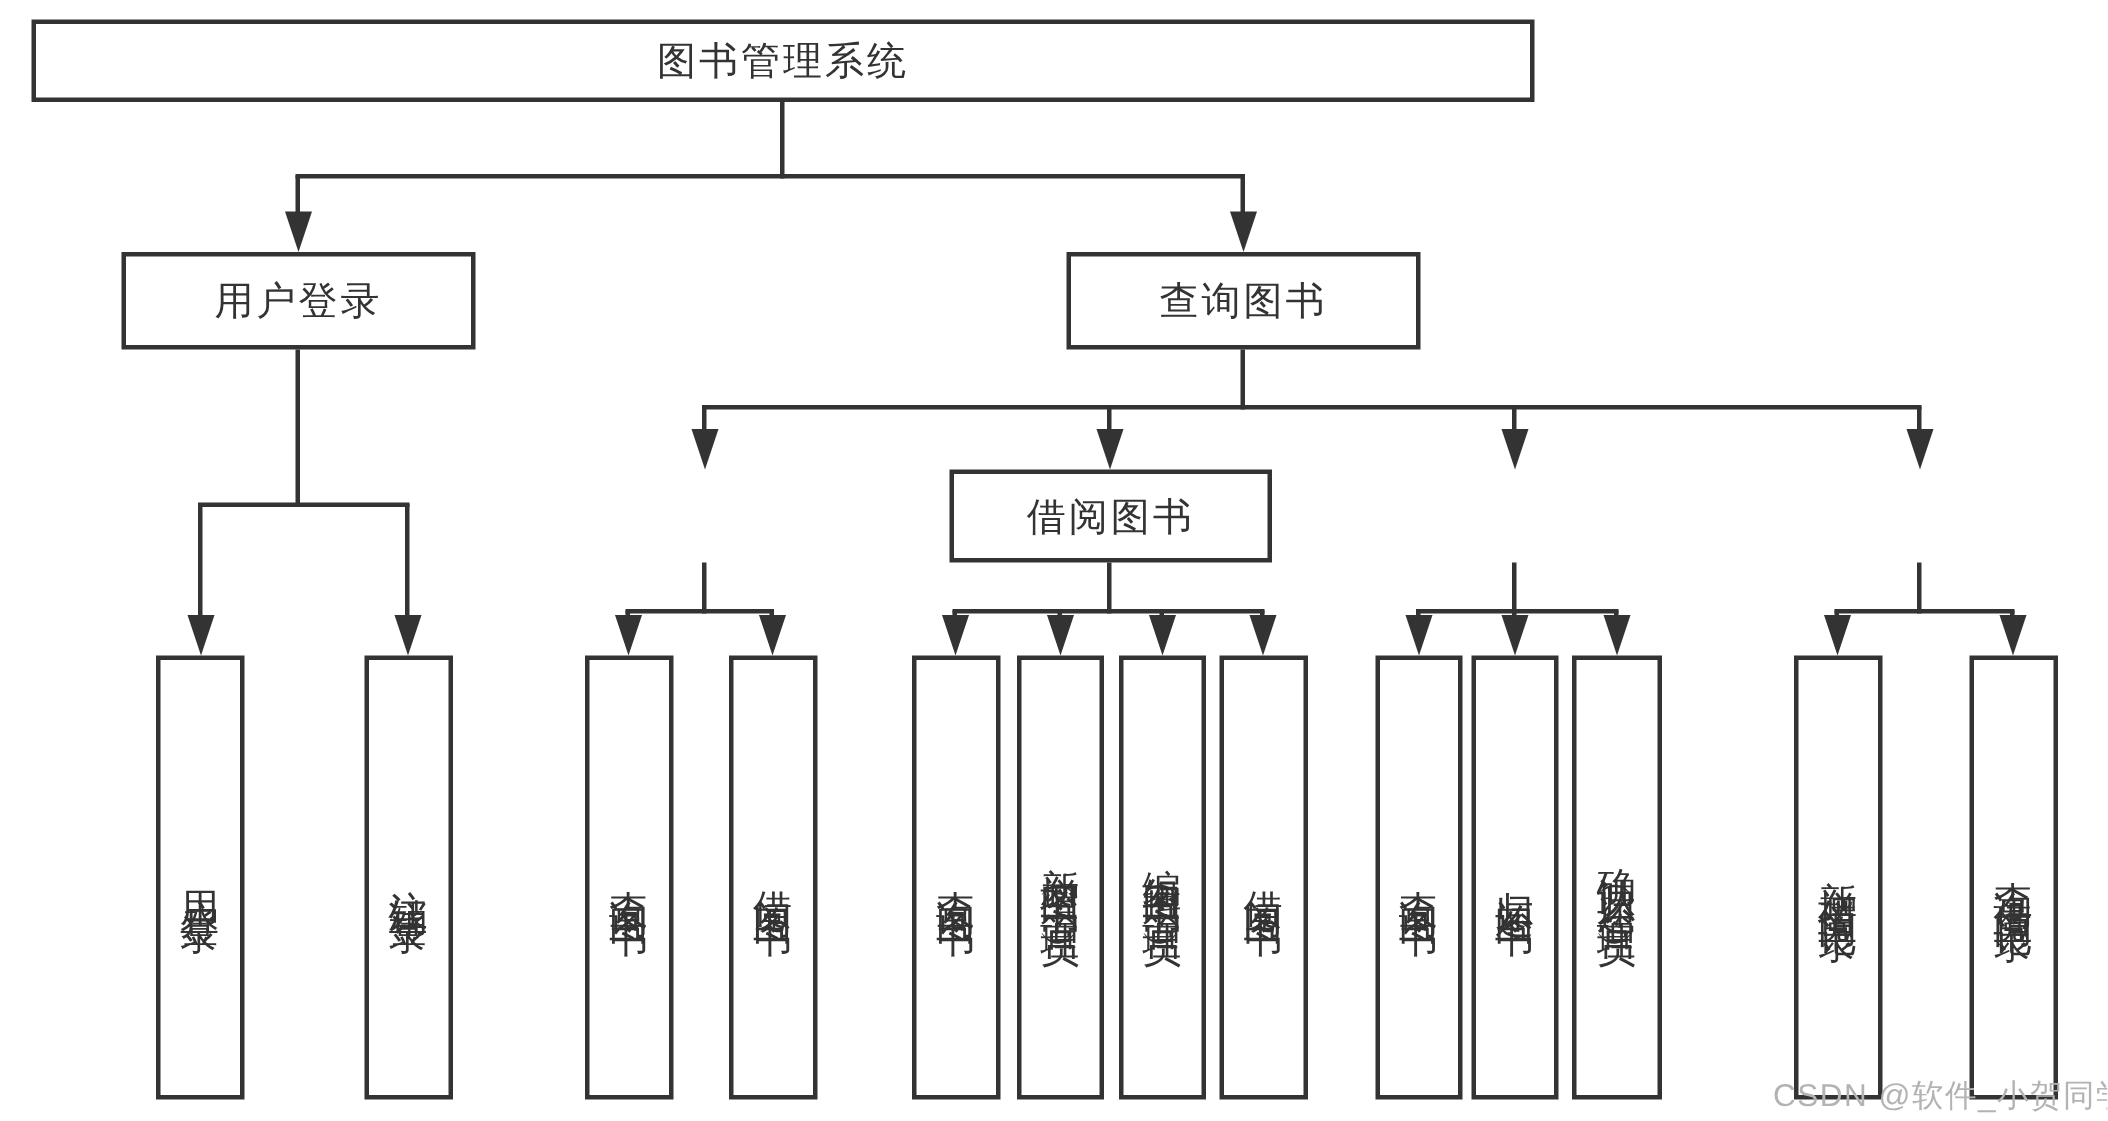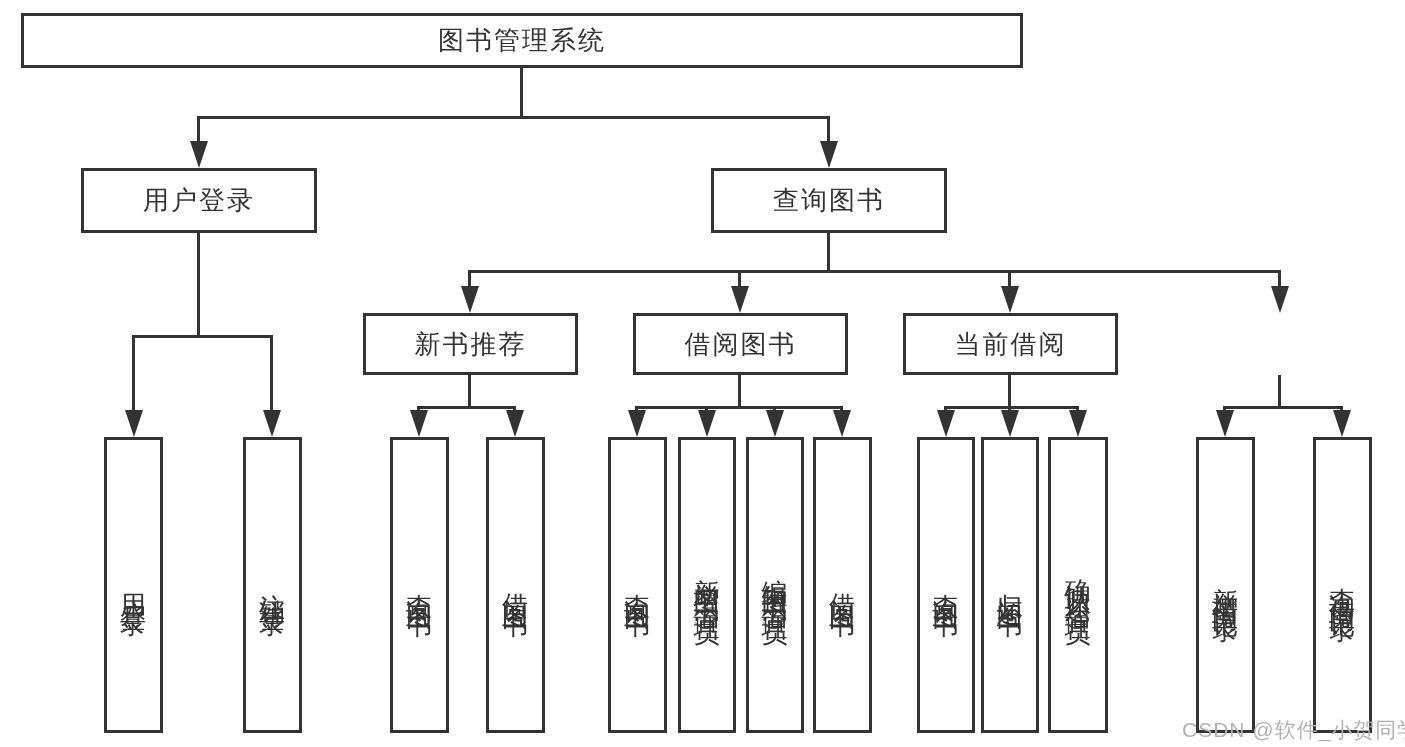--- a/index.html
+++ b/index.html
@@ -66,28 +66,22 @@
     <span class="hlabel">图书管理系统</span>
   </div>
 
   <div class="box" style="left:81px;top:168px;width:236px;height:65px;">
     <span class="hlabel">用户登录</span>
   </div>
   <div class="box" style="left:711px;top:168px;width:236px;height:65px;">
     <span class="hlabel">查询图书</span>
   </div>
 
-  <div class="box" style="left:363px;top:313px;width:215px;height:62px;">
-    <span class="hlabel">新书推荐</span>
-  </div>
   <div class="box" style="left:633px;top:313px;width:215px;height:62px;">
     <span class="hlabel">借阅图书</span>
-  </div>
-  <div class="box" style="left:903px;top:313px;width:215px;height:62px;">
-    <span class="hlabel">当前借阅</span>
   </div>
 
   <div class="box leaf" style="left:104px;top:437px;width:59px;height:296px;">
     <span class="vlabel">用户登录</span>
   </div>
   <div class="box leaf" style="left:243px;top:437px;width:59px;height:296px;">
     <span class="vlabel">注销登录</span>
   </div>
   <div class="box leaf" style="left:390px;top:437px;width:59px;height:296px;">
     <span class="vlabel">查询图书</span>

